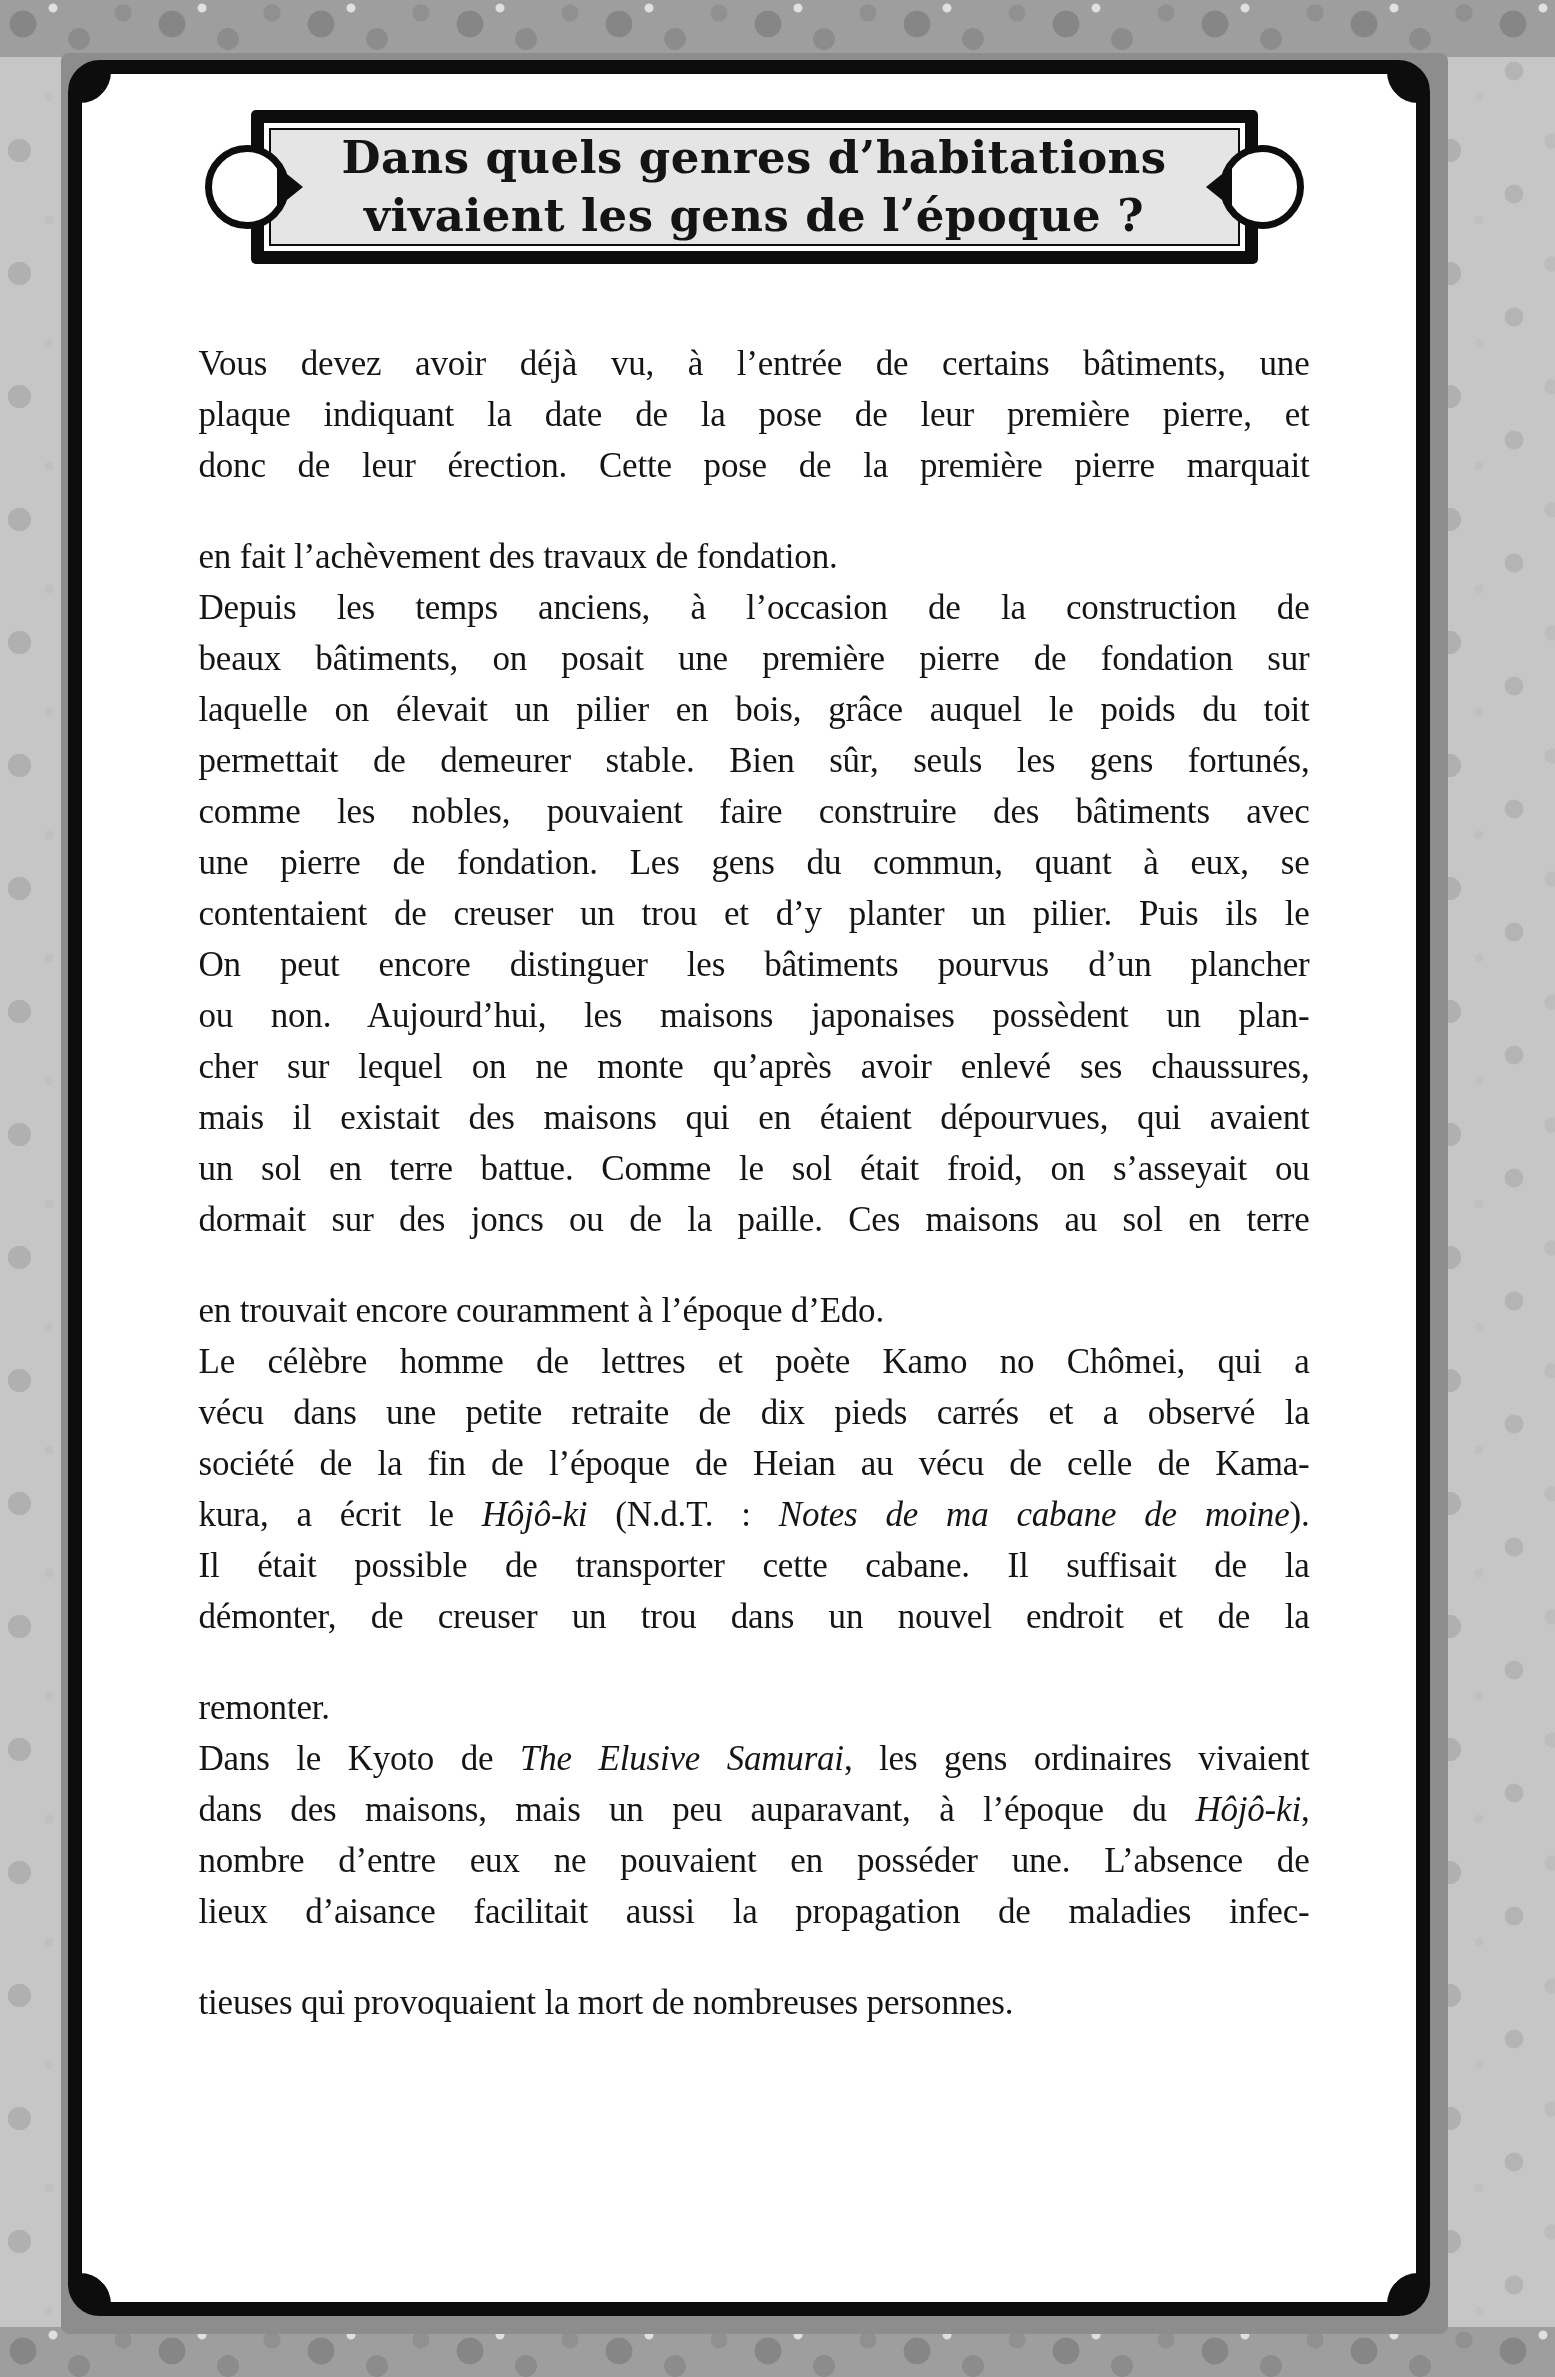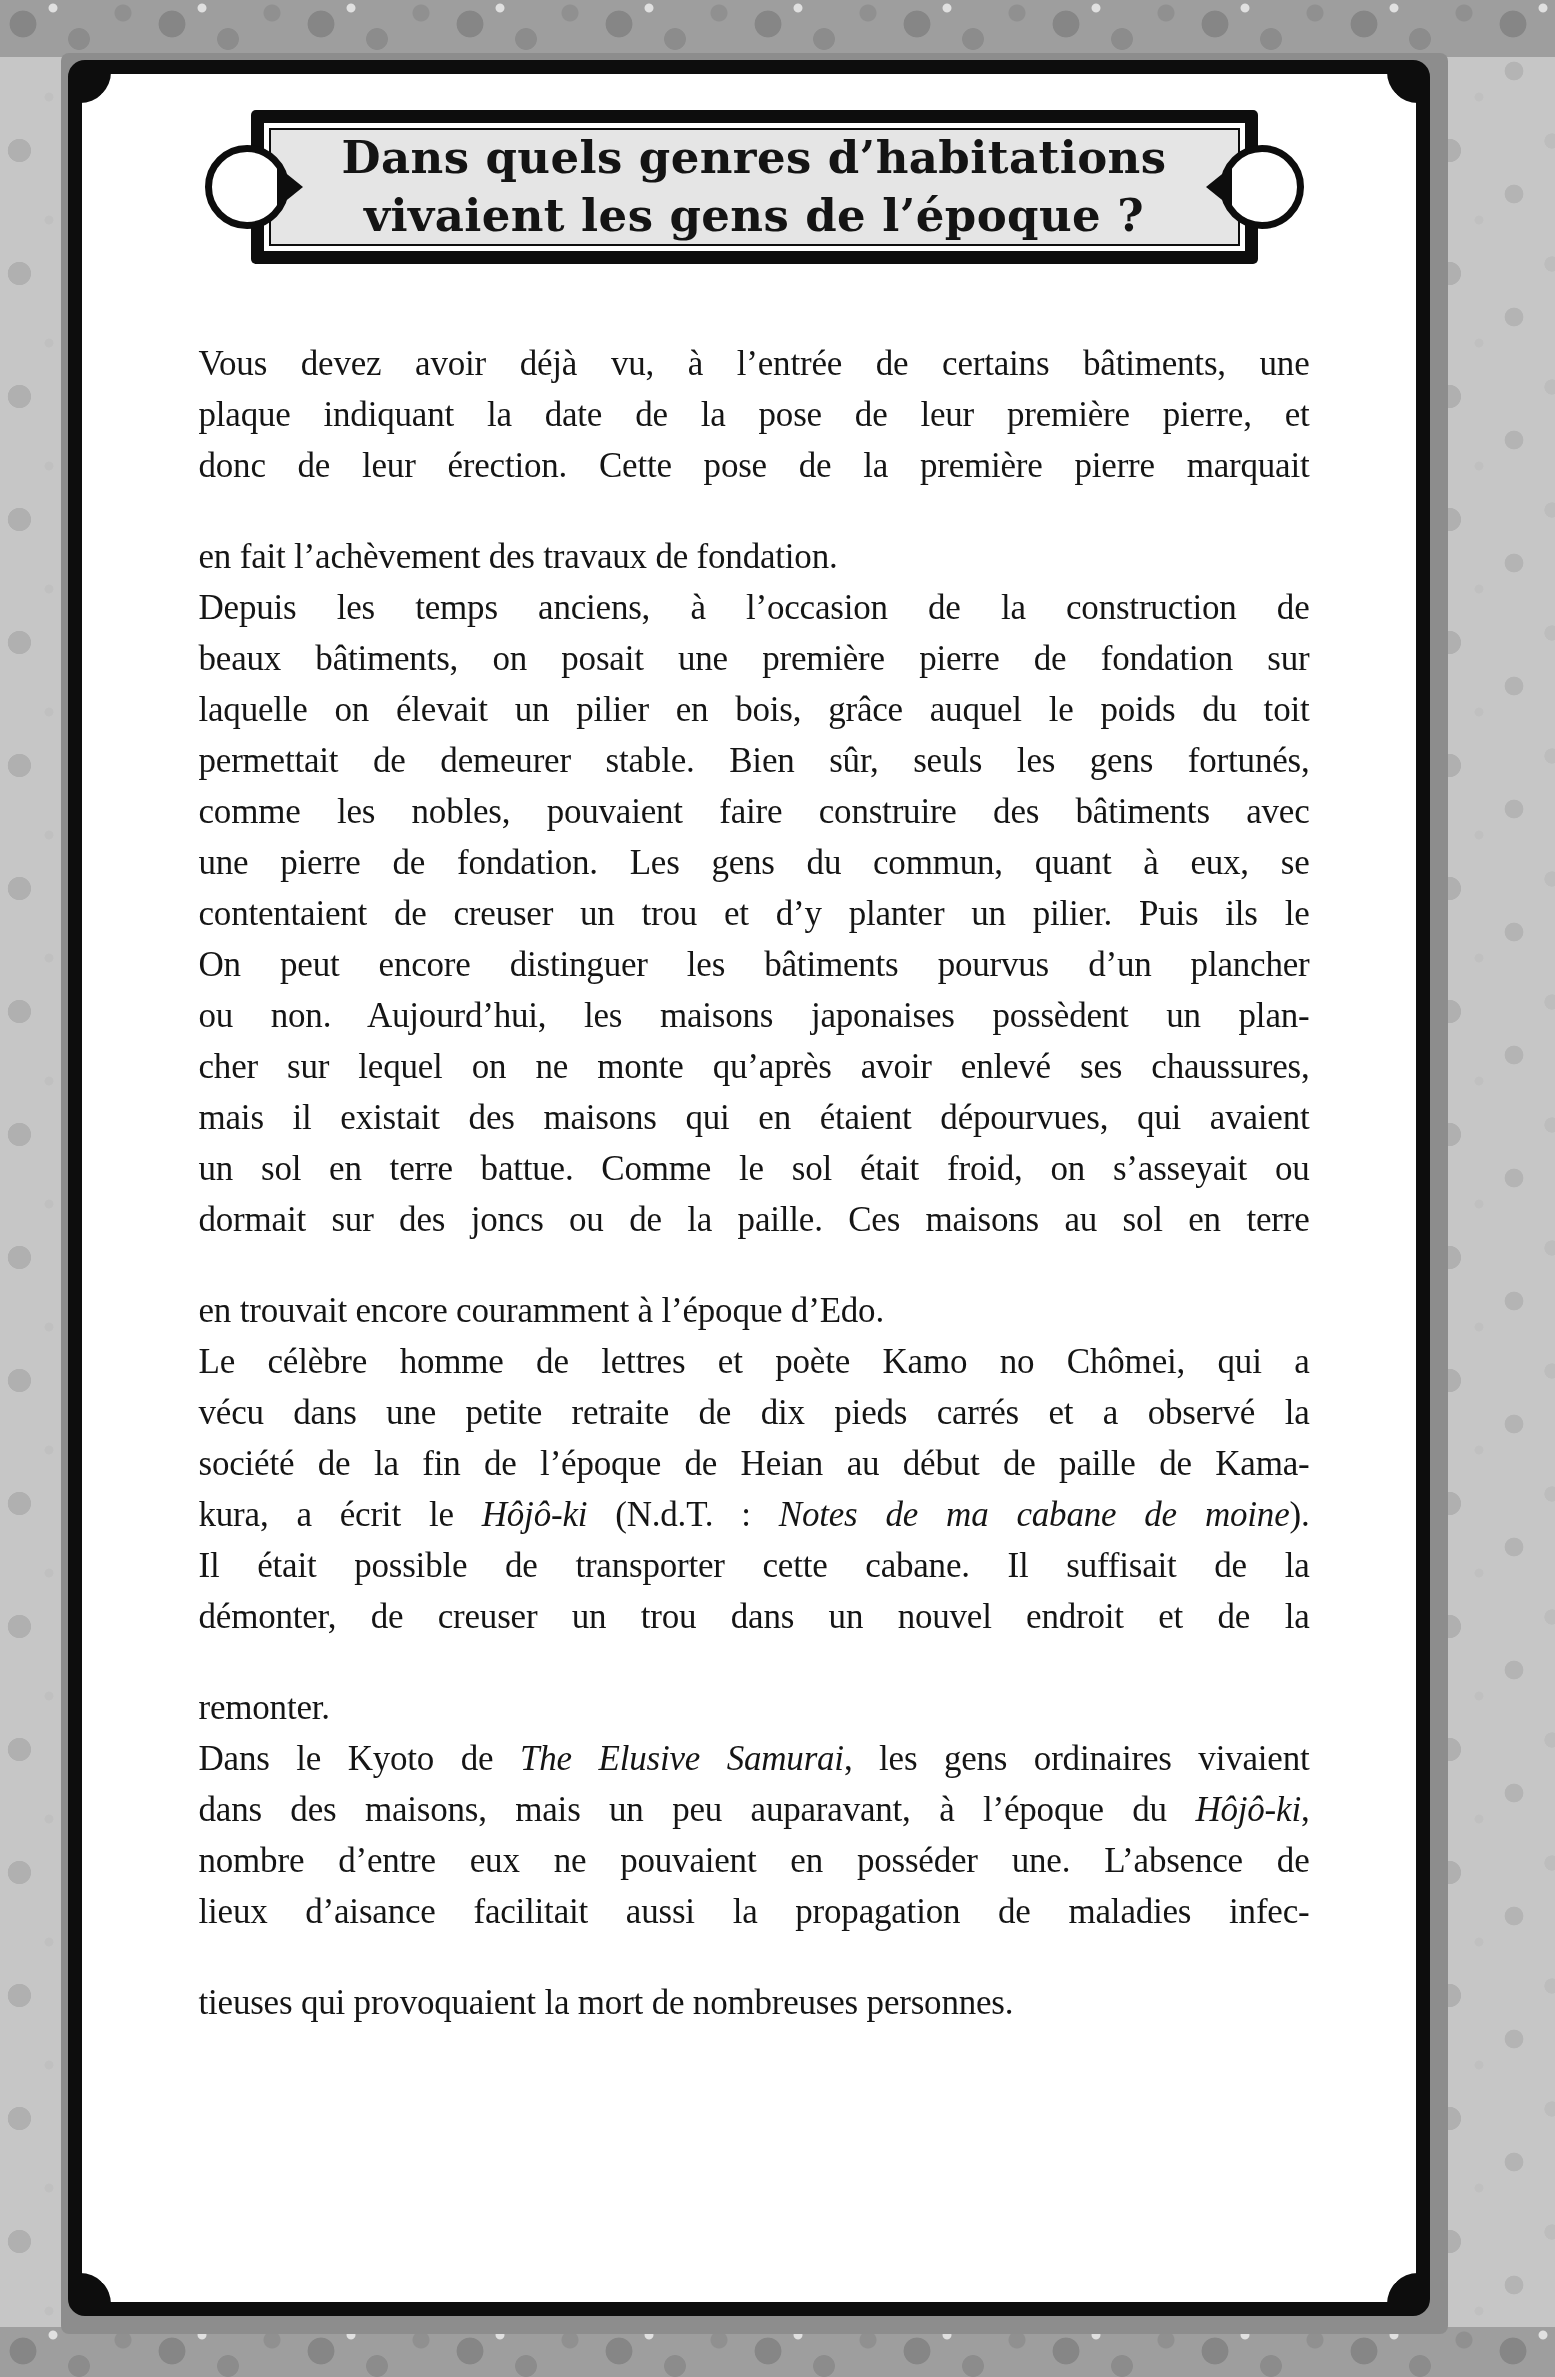--- a/index.html
+++ b/index.html
@@ -32,21 +32,21 @@
   .band.bottom{bottom:0;height:50px;}
 
   .gray-frame{
     position:absolute;left:61px;top:53px;width:1387px;height:2281px;
     background:var(--frame_shadow,#8d8d8d);border-radius:8px;
   }
   .card{
     position:absolute;left:6.5px;top:6.5px;right:18px;bottom:18px;
     background:var(--card_bg,#ffffff);
     border:14.6px solid var(--border,#0d0d0d);
-    border-radius:17px;
+    border-radius:32px;
   }
   
   .cf{position:absolute;width:31px;height:31px;background:var(--border,#0d0d0d);}
   .cf::after{content:"";position:absolute;width:19.4px;height:19.4px;border-radius:50%;background:var(--card_bg,#ffffff);}
   .cf.tl{left:-1.6px;top:-1.6px;border-bottom-right-radius:100% 100%;}
   .cf.tl::after{right:-7.3px;bottom:-7.3px;}
   .cf.tr{right:-1.6px;top:-1.6px;border-bottom-left-radius:100% 100%;}
   .cf.tr::after{left:-7.3px;bottom:-7.3px;}
   .cf.bl{left:-1.6px;bottom:-1.6px;border-top-right-radius:100% 100%;}
   .cf.bl::after{right:-7.3px;top:-7.3px;}
@@ -123,21 +123,21 @@
           <div class="line"><span>contentaient de creuser un trou et d’y planter un pilier. Puis ils le</span></div>
           <div class="line"><span>On peut encore distinguer les bâtiments pourvus d’un plancher</span></div>
           <div class="line"><span>ou non. Aujourd’hui, les maisons japonaises possèdent un plan-</span></div>
           <div class="line"><span>cher sur lequel on ne monte qu’après avoir enlevé ses chaussures,</span></div>
           <div class="line"><span>mais il existait des maisons qui en étaient dépourvues, qui avaient</span></div>
           <div class="line"><span>un sol en terre battue. Comme le sol était froid, on s’asseyait ou</span></div>
           <div class="line"><span>dormait sur des joncs ou de la paille. Ces maisons au sol en terre</span></div>
           <div class="line para-end"><span>en trouvait encore couramment à l’époque d’Edo.</span></div>
           <div class="line"><span>Le célèbre homme de lettres et poète Kamo no Chômei, qui a</span></div>
           <div class="line"><span>vécu dans une petite retraite de dix pieds carrés et a observé la</span></div>
-          <div class="line"><span>société de la fin de l’époque de Heian au début de paille de Kama-</span></div>
+          <div class="line"><span>société de la fin de l’époque de Heian au vécu de celle de Kama-</span></div>
           <div class="line"><span>kura, a écrit le </span><span class="it">Hôjô-ki</span><span> (N.d.T. : </span><span class="it">Notes de ma cabane de moine</span><span>).</span></div>
           <div class="line"><span>Il était possible de transporter cette cabane. Il suffisait de la</span></div>
           <div class="line"><span>démonter, de creuser un trou dans un nouvel endroit et de la</span></div>
           <div class="line para-end"><span>remonter.</span></div>
           <div class="line"><span>Dans le Kyoto de </span><span class="it">The Elusive Samurai</span><span>, les gens ordinaires vivaient</span></div>
           <div class="line"><span>dans des maisons, mais un peu auparavant, à l’époque du </span><span class="it">Hôjô-ki</span><span>,</span></div>
           <div class="line"><span>nombre d’entre eux ne pouvaient en posséder une. L’absence de</span></div>
           <div class="line"><span>lieux d’aisance facilitait aussi la propagation de maladies infec-</span></div>
           <div class="line para-end"><span>tieuses qui provoquaient la mort de nombreuses personnes.</span></div>
         </div>

